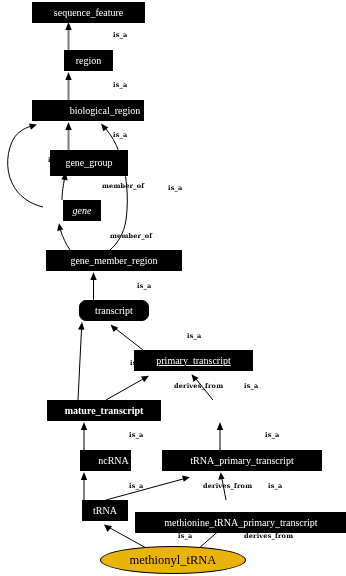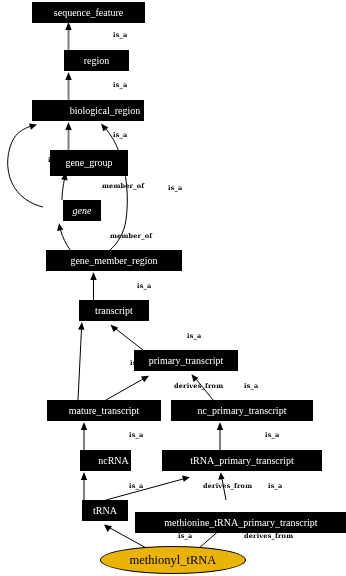--- a/index.html
+++ b/index.html
@@ -174,37 +174,36 @@
     </g>
 
     <g>
       <path class="edge-path" d="M198,549 L222,528"></path>
       <polygon class="arrow-head" points="227,523.6 219.3,526.1 223.5,531"></polygon>
     </g>
   </svg>
 
   <div class="node-box" style="left:12px; top:2px; width:113px; height:21px;">sequence_feature</div>
 
-  <div class="node-box" style="left:44px; top:50px; width:65px; height:21px;">region</div>
+  <div class="node-box" style="left:44px; top:50px; width:49px; height:21px;">region</div>
 
   <div class="node-box" style="left:12px; top:100px; width:112px; height:21px;padding-left:34px;">biological_region</div>
 
   <div class="node-box" style="left:30px; top:150px; width:78px; height:26px;">gene_group</div>
 
   <div class="node-box" style="left:43px; top:200px; width:38px; height:21px;font-style:italic;">gene</div>
 
   <div class="node-box" style="left:26px; top:250px; width:136px; height:21px;">gene_member_region</div>
 
-  <div class="node-box" style="left:59px; top:300px; width:70px; height:21px;">transcript</div>
-
-  <div class="node-box" style="left:114px; top:350px; width:104px; height:21px;">primary_transcript</div>
-
-  <div class="node-box" style="left:27px; top:400px; width:114px; height:21px;">mature_transcript</div>
-
-  <div class="node-box" style="left:151px; top:400px; width:142px; height:21px;">nc_primary_transcript</div>
+  <div class="node-box" style="left:59px; top:300px; width:70px; height:21px;border-radius:7px;">transcript</div>
+
+  <div class="node-box" style="left:114px; top:350px; width:119px; height:21px;text-decoration:underline;">primary_transcript</div>
+
+  <div class="node-box" style="left:27px; top:400px; width:114px; height:21px;font-weight:bold;">mature_transcript</div>
+
 
   <div class="node-box" style="left:60px; top:450px; width:51px; height:21px;padding-left:16px;">ncRNA</div>
 
   <div class="node-box" style="left:142px; top:450px; width:160px; height:21px;">tRNA_primary_transcript</div>
 
   <div class="node-box" style="left:62px; top:500px; width:46px; height:21px;">tRNA</div>
 
   <div class="node-box" style="left:115px; top:512px; width:212px; height:21px;">methionine_tRNA_primary_transcript</div>
 
   <div class="node-ellipse" style="left:100px; top:546px; width:146px; height:28px;">methionyl_tRNA</div>

